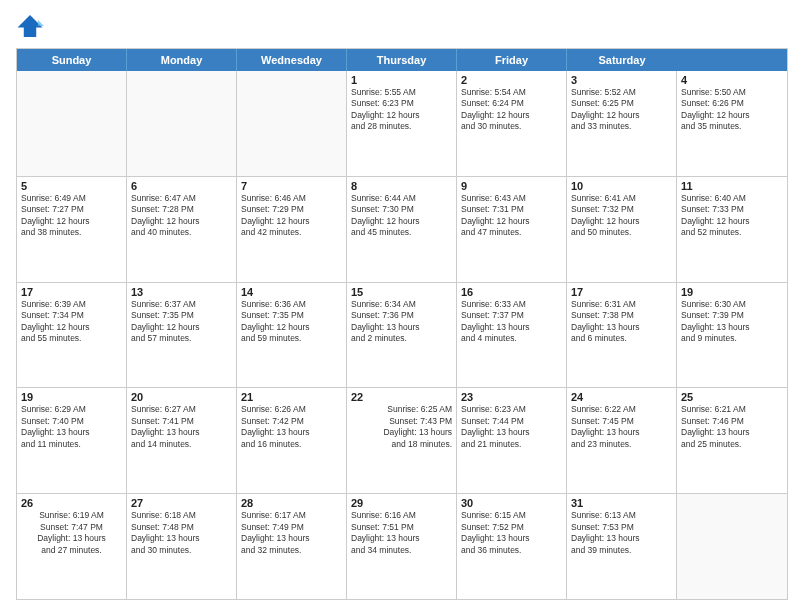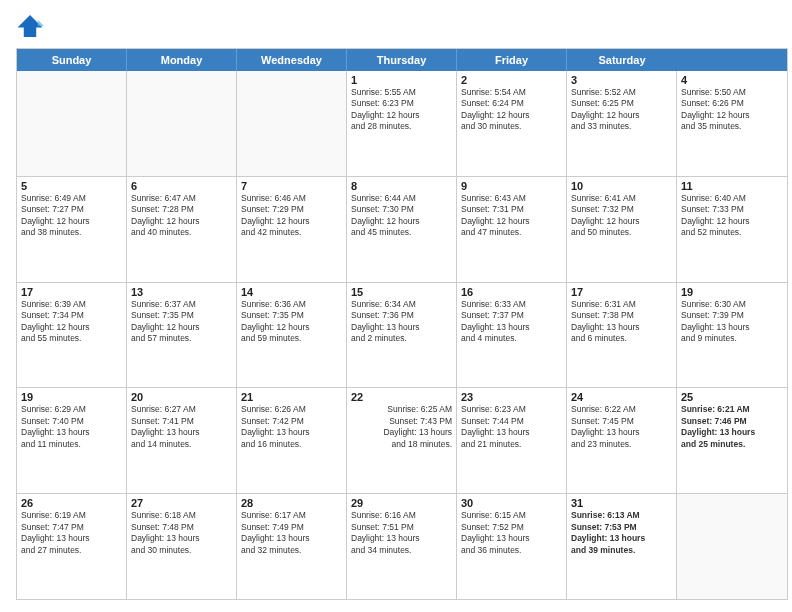--- a/index.html
+++ b/index.html
@@ -317,30 +317,30 @@
           </div>
           <div class="cal-cell">
             <div class="day-num">24</div>
             <div class="day-info" style="white-space: pre-line;">Sunrise: 6:22 AM
 Sunset: 7:45 PM
 Daylight: 13 hours
 and 23 minutes.</div>
           </div>
           <div class="cal-cell">
             <div class="day-num">25</div>
-            <div class="day-info" style="white-space: pre-line; font-weight: bold;">Sunrise: 6:21 AM
+            <div class="day-info" style="white-space: pre-line;">Sunrise: 6:21 AM
 Sunset: 7:46 PM
 Daylight: 13 hours
 and 25 minutes.</div>
           </div>
         </div>
         <div class="cal-row">
           <div class="cal-cell">
             <div class="day-num">26</div>
-            <div class="day-info" style="white-space: pre-line;">Sunrise: 6:19 AM
+            <div class="day-info" style="white-space: pre-line; text-align: center;">Sunrise: 6:19 AM
 Sunset: 7:47 PM
 Daylight: 13 hours
 and 27 minutes.</div>
           </div>
           <div class="cal-cell">
             <div class="day-num">27</div>
             <div class="day-info" style="white-space: pre-line;">Sunrise: 6:18 AM
 Sunset: 7:48 PM
 Daylight: 13 hours
 and 30 minutes.</div>
@@ -361,21 +361,21 @@
           </div>
           <div class="cal-cell">
             <div class="day-num">30</div>
             <div class="day-info" style="white-space: pre-line;">Sunrise: 6:15 AM
 Sunset: 7:52 PM
 Daylight: 13 hours
 and 36 minutes.</div>
           </div>
           <div class="cal-cell">
             <div class="day-num">31</div>
-            <div class="day-info" style="white-space: pre-line; font-weight: bold;">Sunrise: 6:13 AM
+            <div class="day-info" style="white-space: pre-line;">Sunrise: 6:13 AM
 Sunset: 7:53 PM
 Daylight: 13 hours
 and 39 minutes.</div>
           </div>
           <div class="cal-cell empty"></div>
         </div>
       </div>
   </div>
 </div>
 

